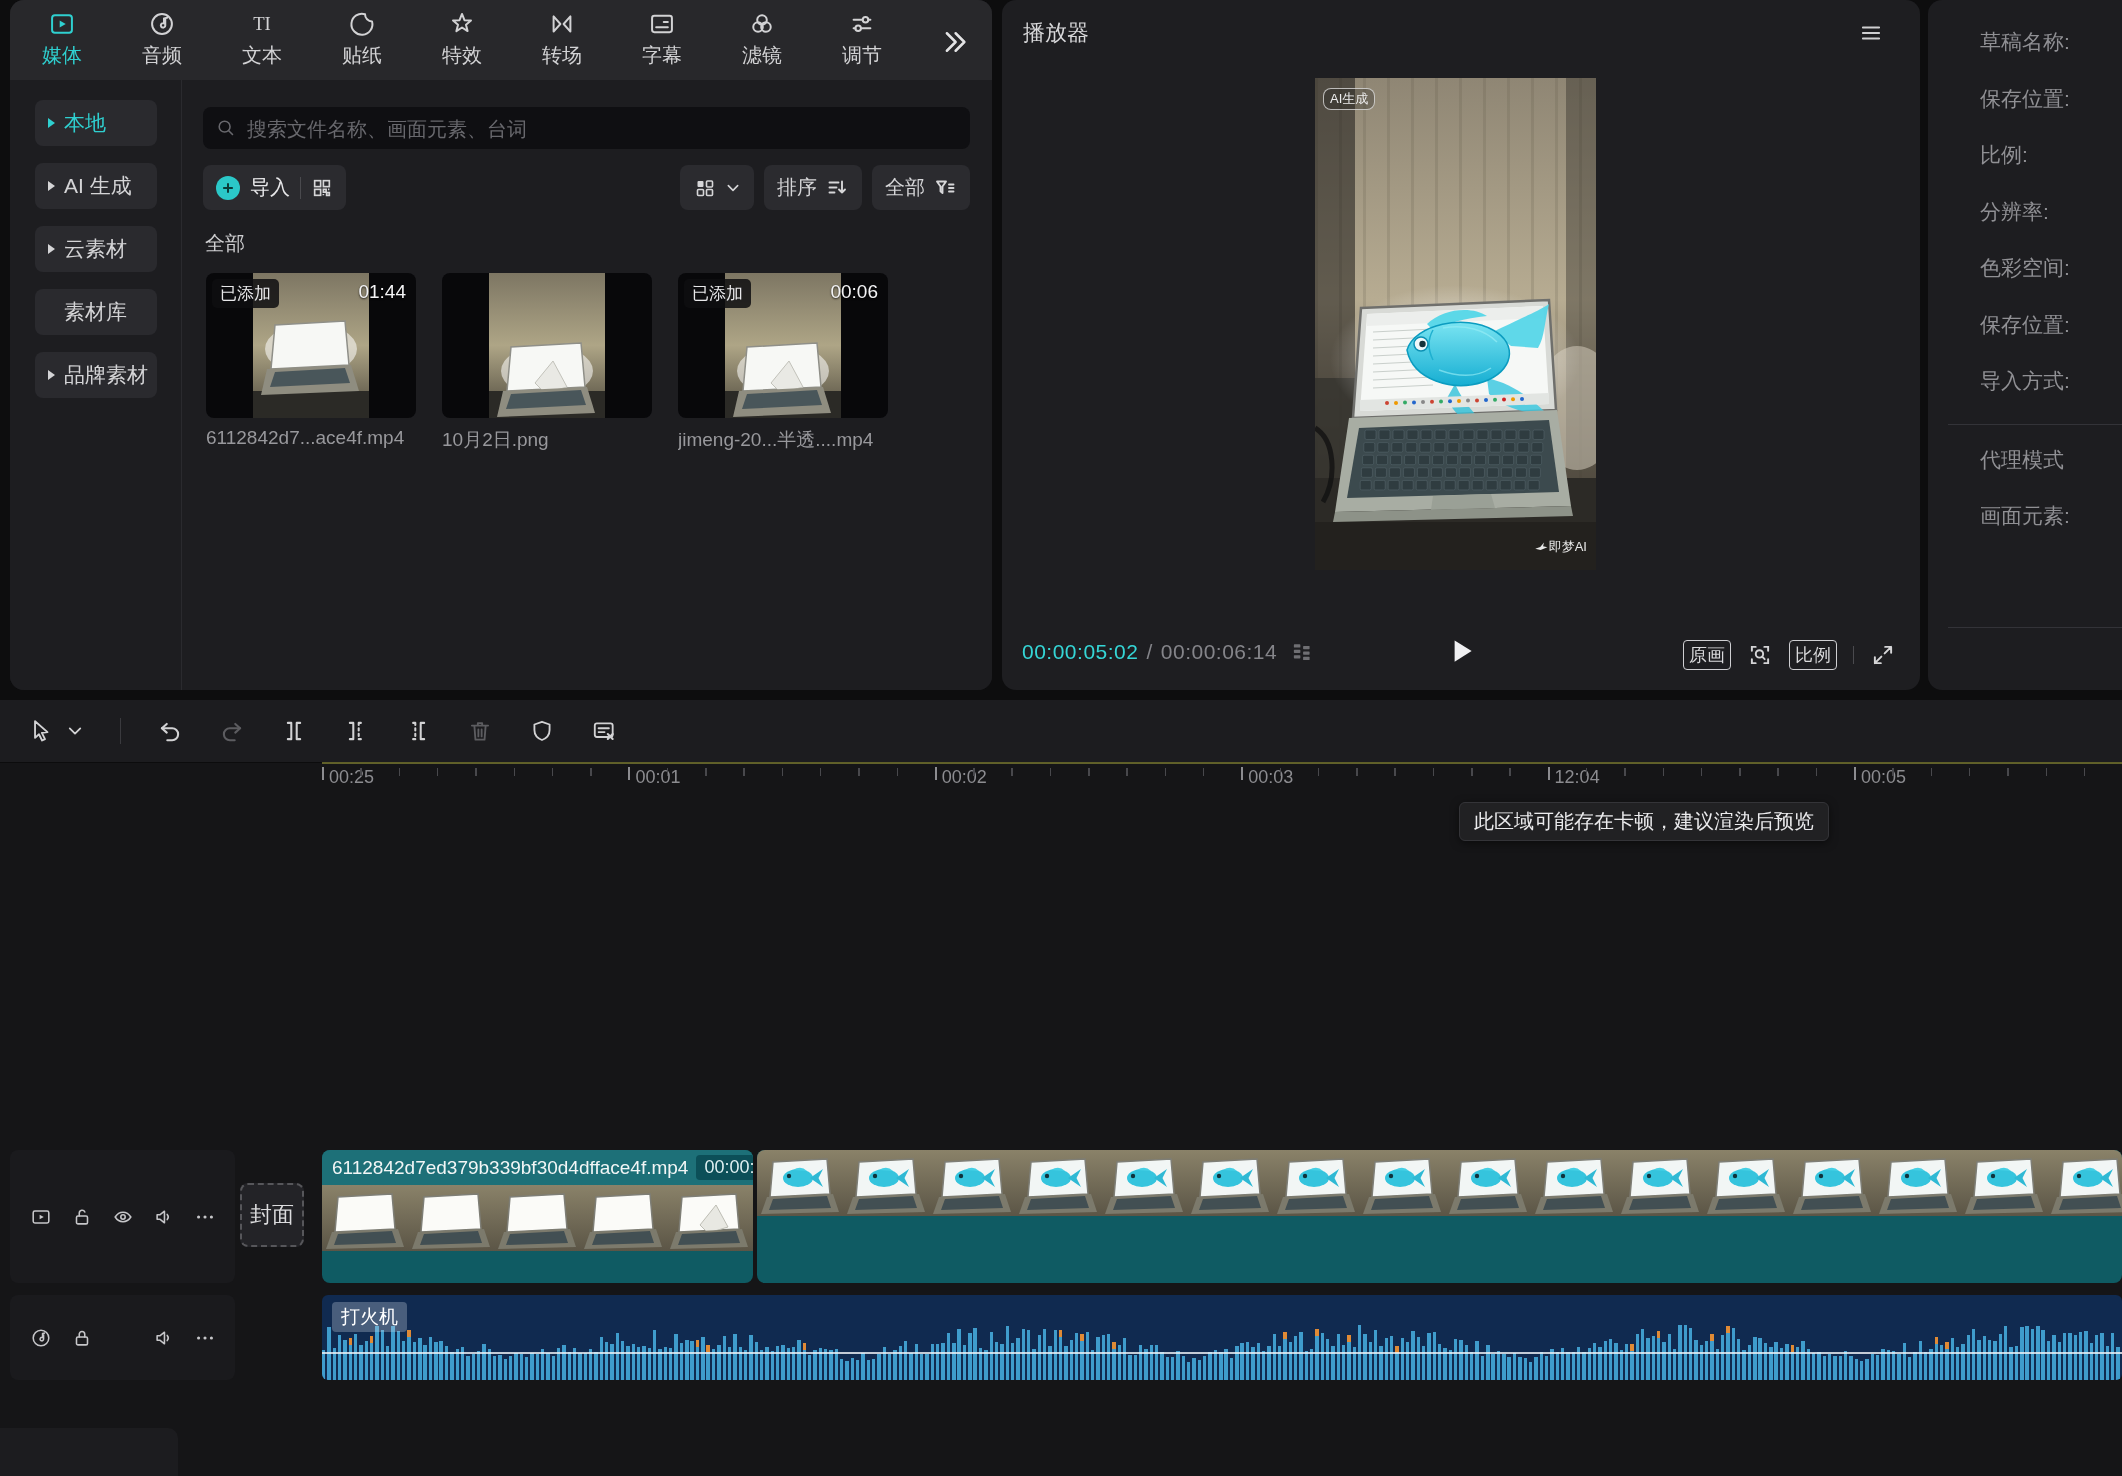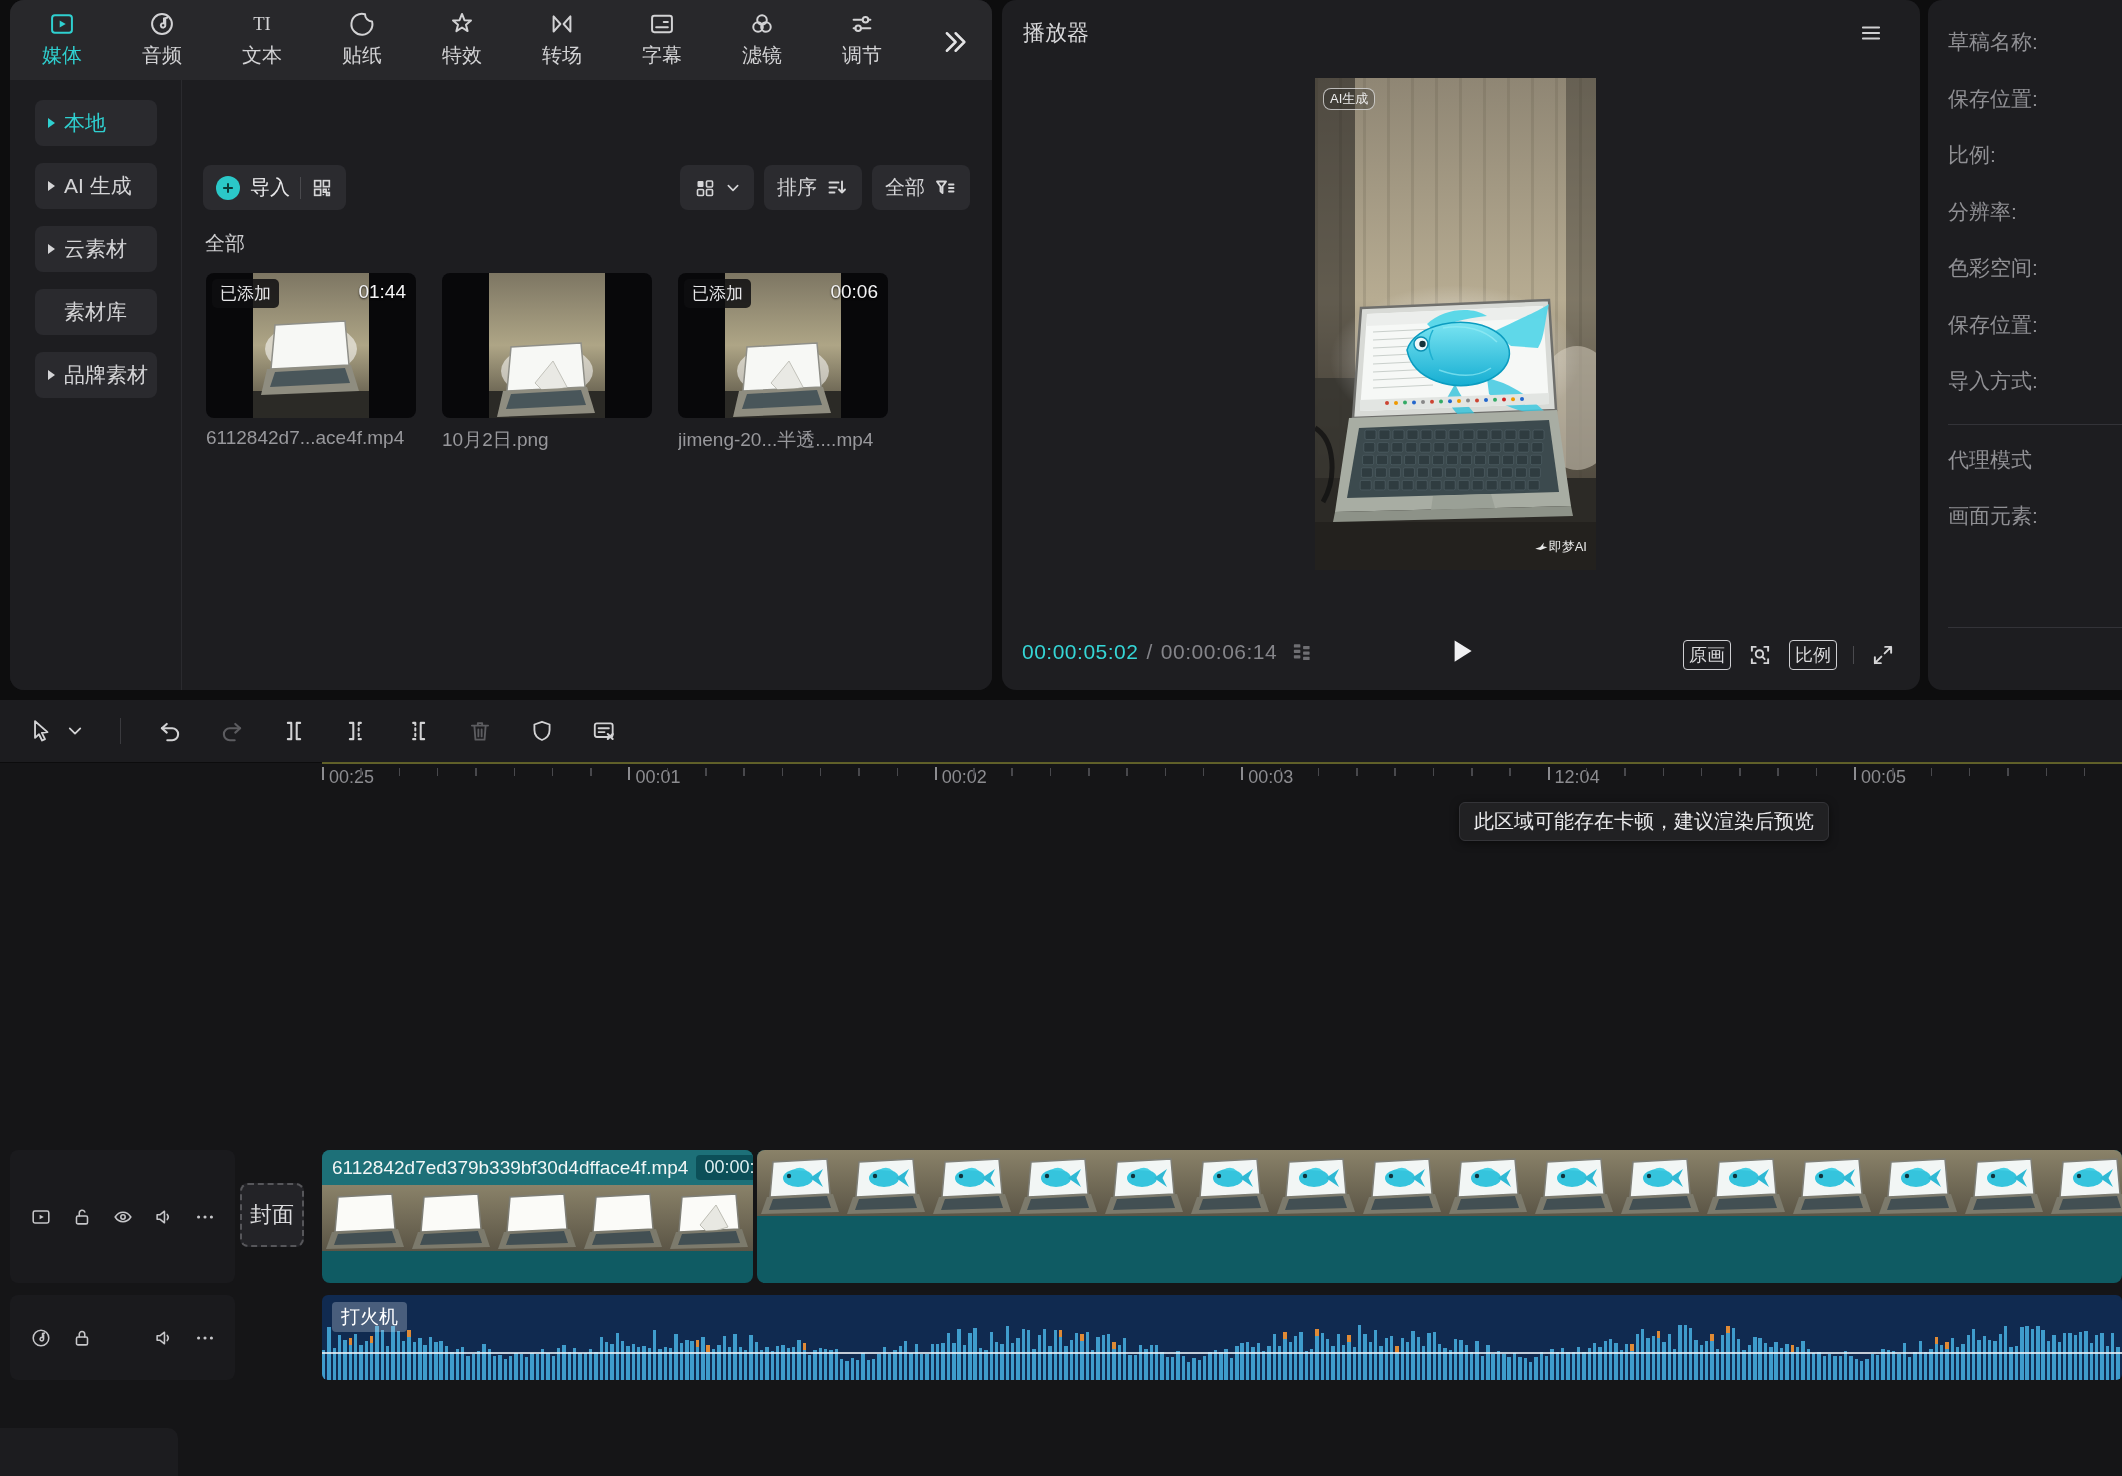--- a/index.html
+++ b/index.html
@@ -67,21 +67,21 @@
   #play-btn{position:absolute;left:442px;top:634px;width:34px;height:34px;color:#f0f0f2;background:none;border:none;padding:0;}
   #player-right{position:absolute;right:24px;top:640px;display:flex;align-items:center;gap:16px;color:#d4d4d6;}
   .boxed-btn{border:1.5px solid #cfcfd2;border-radius:4px;padding:2px 5px;font-size:18px;color:#dadadc;background:none;font-family:inherit;}
   .pr-icon{width:26px;height:26px;background:none;border:none;color:#d4d4d6;padding:0;}
   .pr-sep{width:1px;height:18px;background:#4a4a4e;}
 
   
   #draft-panel{position:absolute;left:1928px;top:0;width:194px;height:690px;background:#1d1d20;border-radius:14px 0 0 14px;overflow:hidden;}
   #draft-header{height:77px;background:#232327;border-bottom:1px solid #2e2e32;border-radius:14px 0 0 0;display:flex;align-items:center;padding-left:20px;font-size:22px;color:#d2d2d4;}
   #draft-fields{padding-top:14px;}
-  .draft-row{display:flex;align-items:center;height:56.5px;padding-left:20px;font-size:21px;color:#909094;white-space:nowrap;}
+  .draft-row{display:flex;align-items:center;height:56.5px;padding-left:20px;font-size:21px;color:#909094;white-space:nowrap;margin-left:32px;}
   .draft-div{height:1px;background:#333338;margin:14px 0 7px 20px;}
   #draft-bottom-div{position:absolute;left:20px;right:0;top:627px;height:1px;background:#333338;}
 
   
   #timeline{position:absolute;left:0;top:700px;width:2122px;height:776px;background:#151517;}
   #tl-toolbar{position:absolute;left:0;top:0;right:0;height:62px;background:#1c1c1f;border-bottom:1px solid #0c0c0d;display:flex;align-items:center;gap:36px;padding-left:28px;}
   .tool{width:26px;height:26px;color:#d2d2d4;background:none;border:none;padding:0;}
   .tool.small{width:18px;height:18px;margin-left:-24px;}
   .tool.dim{color:#5c5c60;}
   .tool-div{width:1px;height:26px;background:#3a3a3e;}
@@ -227,20 +227,29 @@
           <div class="side-item">
             <span class="side-arrow hidden"></span>
             <span>素材库</span>
           </div>
           <div class="side-item">
             <span class="side-arrow"></span>
             <span>品牌素材</span>
           </div>
         </nav>
       <div id="media-content">
+        <div id="search-bar">
+          <span class="sicon">
+            <svg viewBox="0 0 24 24" fill="none" stroke="currentColor" stroke-width="1.8">
+                <circle cx="11" cy="11" r="6.2"></circle>
+                <path d="M15.7 15.7L20 20" stroke-linecap="round"></path>
+              </svg>
+          </span>
+          <input id="search-input" placeholder="搜索文件名称、画面元素、台词" style="">
+        </div>
         <button id="import-btn">
           <span class="plus-circle">
             <svg viewBox="0 0 24 24" fill="none" stroke="#0b3a38" stroke-width="3.4" stroke-linecap="round">
                 <path d="M12 5v14M5 12h14"></path>
               </svg>
           </span>
           <span>导入</span>
           <span class="imp-div"></span>
           <span class="qr">
             <svg viewBox="0 0 24 24" fill="none" stroke="currentColor" stroke-width="1.8">

